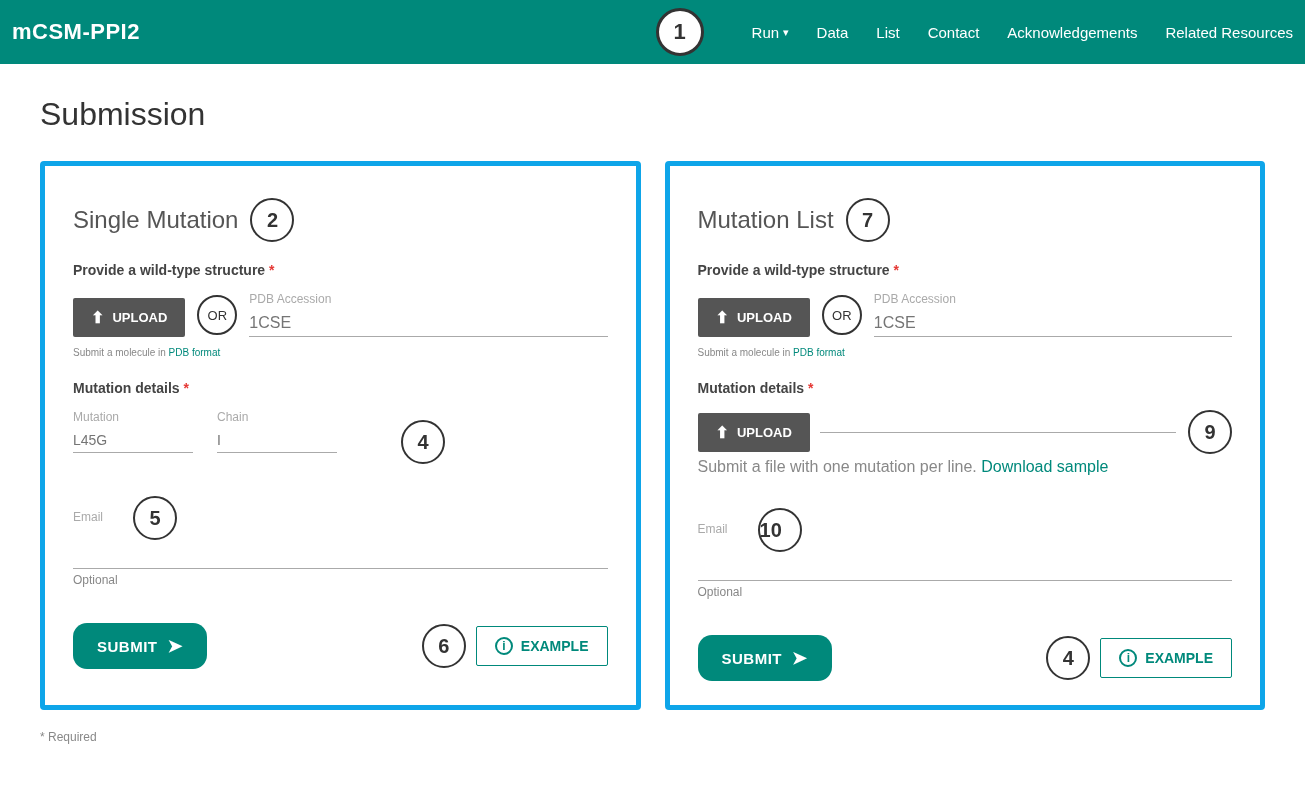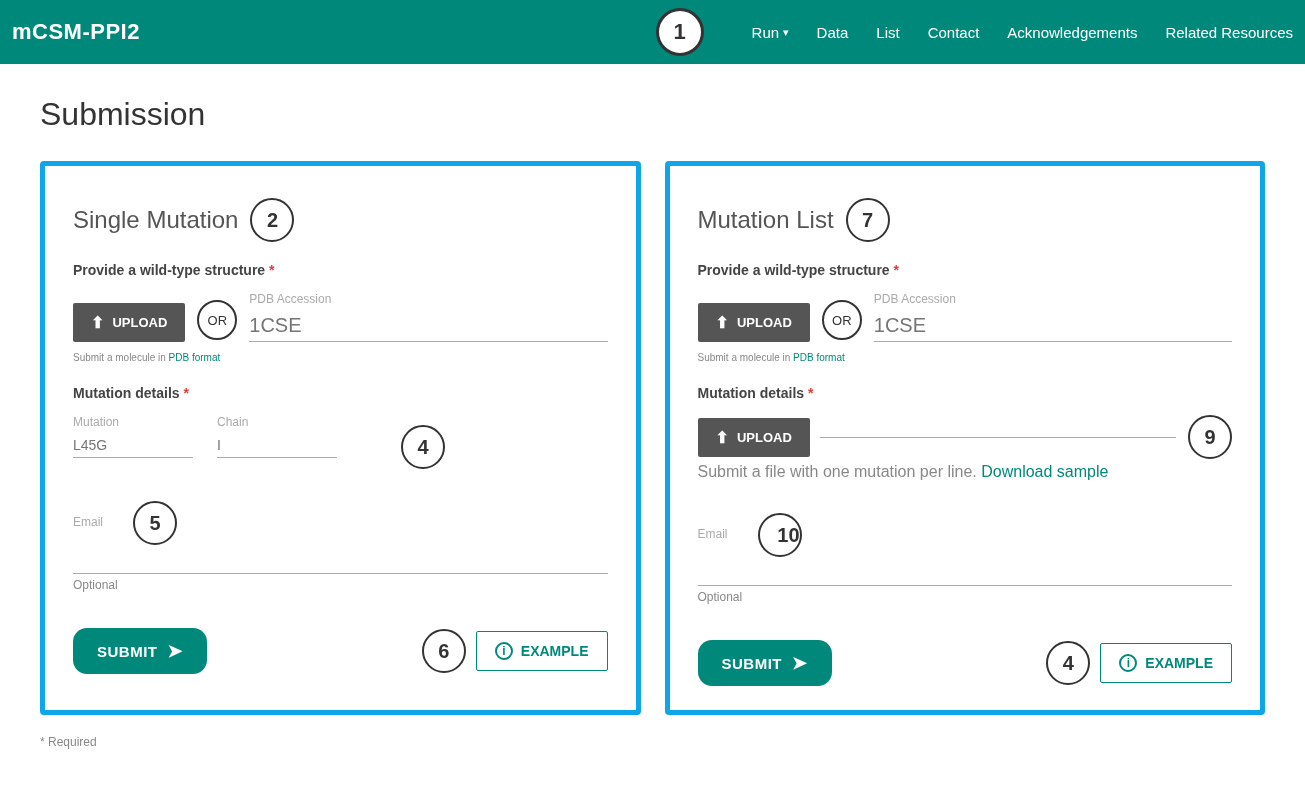--- a/index.html
+++ b/index.html
@@ -161,21 +161,21 @@
     }
     .pdb-label {
       font-size: 12px;
       color: #aaa;
       margin-bottom: 4px;
     }
     .pdb-input {
       border: none;
       border-bottom: 1px solid #aaa;
       outline: none;
-      font-size: 20px;
+      font-size: 16px;
       color: #bbb;
       padding: 4px 0;
       background: transparent;
       width: 100%;
     }
     .pdb-hint {
       font-size: 10px;
       color: #888;
       margin-top: 6px;
     }
@@ -496,21 +496,21 @@
           <span>Submit a file with one mutation per line.</span>
           <a>Download sample</a>
         </div>
       </div>
 
       <div class="email-section">
         <div class="email-wrap">
           <span class="email-label">
             <span>Email</span>
             &nbsp;&nbsp;&nbsp;&nbsp;&nbsp;&nbsp;&nbsp;
-            <span style="display:inline-block;width:44px;height:44px;border-radius:50%;border:2.5px solid #333;text-align:right;line-height:40px;font-size:20px;font-weight:bold;color:#333;vertical-align:middle;">10</span>
+            <span style="display:inline-block;width:44px;height:44px;border-radius:50%;border:2.5px solid #333;text-align:left;line-height:40px;font-size:20px;font-weight:bold;color:#333;vertical-align:middle;">10</span>
           </span>
           <input class="email-input" type="email" style="">
         </div>
         <div class="optional-text">Optional</div>
       </div>
 
       <div class="panel-bottom-row">
         <button class="submit-btn">
           <span>SUBMIT</span>
           <span class="submit-arrow">➤</span>

